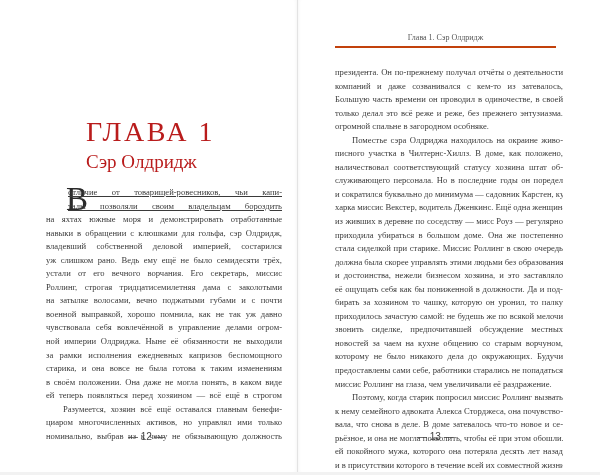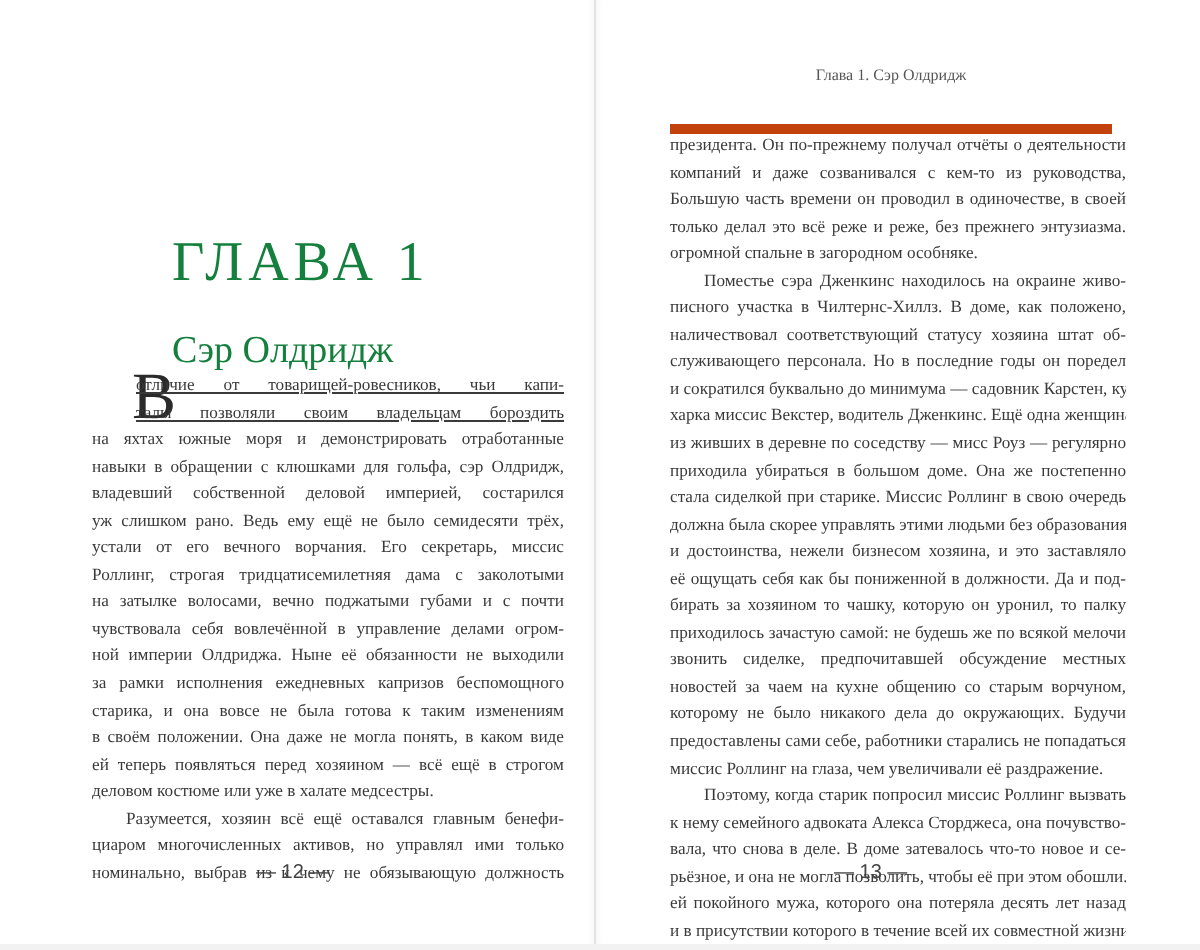--- a/index.html
+++ b/index.html
@@ -12,24 +12,24 @@
     .spread { position: relative; width: 600px; height: 475px; }
     .page {
       position: absolute; top: 0; height: 472px; background: #ffffff;
     }
     .page-left { left: 0; width: 297px; border-right: 1px solid #e3e3e3; box-shadow: inset -3px 0 4px -3px rgba(0,0,0,0.06); }
     .page-right { left: 298px; width: 302px; box-shadow: inset 3px 0 4px -3px rgba(0,0,0,0.06); }
 
     .chapter-heading {
       position: absolute; left: 86px; top: 117px;
       font-family: "Liberation Serif", serif;
-      color: #15803d;
+      color: #b91c1c;
     }
     .chapter-number { font-size: 28px; letter-spacing: 2.5px; line-height: 30px; font-weight: normal; }
-    .chapter-title { font-size: 19px; line-height: 22px; margin-top: 18px; }
+    .chapter-title { font-size: 19px; line-height: 22px; margin-top: 4px; }
 
     .body-text {
       position: absolute;
       font-family: "Liberation Serif", serif;
       font-size: 8.6px;
       line-height: 13.55px;
       color: #3a3a3a;
       text-align: justify;
     }
     .body-text .line {
@@ -47,21 +47,21 @@
       font-family: "Liberation Serif", serif;
       font-size: 33px; line-height: 30px; color: #2a2a2a;
     }
 
     .right-text { left: 335px; top: 66px; width: 228px; }
 
     .running-head {
       position: absolute; left: 335px; top: 33px; width: 221px;
       text-align: center; font-size: 8px; color: #555;
       font-family: "Liberation Serif", serif;
-      padding-bottom: 20px; border-bottom: 5px solid #c2410c;
+      padding-bottom: 4px; border-bottom: 2px solid #c2410c;
     }
 
     .folio {
       position: absolute; top: 431px; font-size: 10px; color: #444;
       font-family: Liberation Sans, sans-serif; text-align: left; width: 60px;
     }
     .folio-left { left: 128px; }
     .folio-right { left: 417px; }
   </style>
 </head>
@@ -82,43 +82,43 @@
   <div class="body-text left-text">
     <span class="line dropline">отличие от товарищей-ровесников, чьи капи-</span>
     <span class="line dropline">талы позволяли своим владельцам бороздить</span>
     <span class="line">на яхтах южные моря и демонстрировать отработанные</span>
     <span class="line">навыки в обращении с клюшками для гольфа, сэр Олдридж,</span>
     <span class="line">владевший собственной деловой империей, состарился</span>
     <span class="line">уж слишком рано. Ведь ему ещё не было семидесяти трёх,</span>
     <span class="line">устали от его вечного ворчания. Его секретарь, миссис</span>
     <span class="line">Роллинг, строгая тридцатисемилетняя дама с заколотыми</span>
     <span class="line">на затылке волосами, вечно поджатыми губами и с почти</span>
+    <span class="line">военной выправкой, хорошо помнила, как не так уж давно</span>
     <span class="line">чувствовала себя вовлечённой в управление делами огром-</span>
     <span class="line">ной империи Олдриджа. Ныне её обязанности не выходили</span>
     <span class="line">за рамки исполнения ежедневных капризов беспомощного</span>
     <span class="line">старика, и она вовсе не была готова к таким изменениям</span>
     <span class="line">в своём положении. Она даже не могла понять, в каком виде</span>
     <span class="line">ей теперь появляться перед хозяином — всё ещё в строгом</span>
-    <span class="line last">деловом костюме или уже в халате медсестры.</span>
     <span class="line indent">Разумеется, хозяин всё ещё оставался главным бенефи-</span>
     <span class="line">циаром многочисленных активов, но управлял ими только</span>
     <span class="line">номинально, выбрав из к чему не обязывающую должность</span>
   </div>
 
   <div class="folio folio-left">— 12 —</div>
 
   <div class="running-head">Глава 1. Сэр Олдридж</div>
 
   <div class="body-text right-text">
     <span class="line">президента. Он по-прежнему получал отчёты о деятельности</span>
-    <span class="line">компаний и даже созванивался с кем-то из руководства,</span>
+    <span class="line">компаний и даже созванивался с кем-то из затевалось,</span>
     <span class="line">Большую часть времени он проводил в одиночестве, в своей</span>
     <span class="line">только делал это всё реже и реже, без прежнего энтузиазма.</span>
     <span class="line last">огромной спальне в загородном особняке.</span>
-    <span class="line indent">Поместье сэра Дженкинс находилось на окраине живо-</span>
+    <span class="line indent">Поместье сэра Олдриджа находилось на окраине живо-</span>
     <span class="line">писного участка в Чилтернс-Хиллз. В доме, как положено,</span>
     <span class="line">наличествовал соответствующий статусу хозяина штат об-</span>
     <span class="line">служивающего персонала. Но в последние годы он поредел</span>
     <span class="line">и сократился буквально до минимума — садовник Карстен, ку-</span>
     <span class="line">харка миссис Векстер, водитель Дженкинс. Ещё одна женщина</span>
     <span class="line">из живших в деревне по соседству — мисс Роуз — регулярно</span>
     <span class="line">приходила убираться в большом доме. Она же постепенно</span>
     <span class="line">стала сиделкой при старике. Миссис Роллинг в свою очередь</span>
     <span class="line">должна была скорее управлять этими людьми без образования</span>
     <span class="line">и достоинства, нежели бизнесом хозяина, и это заставляло</span>

